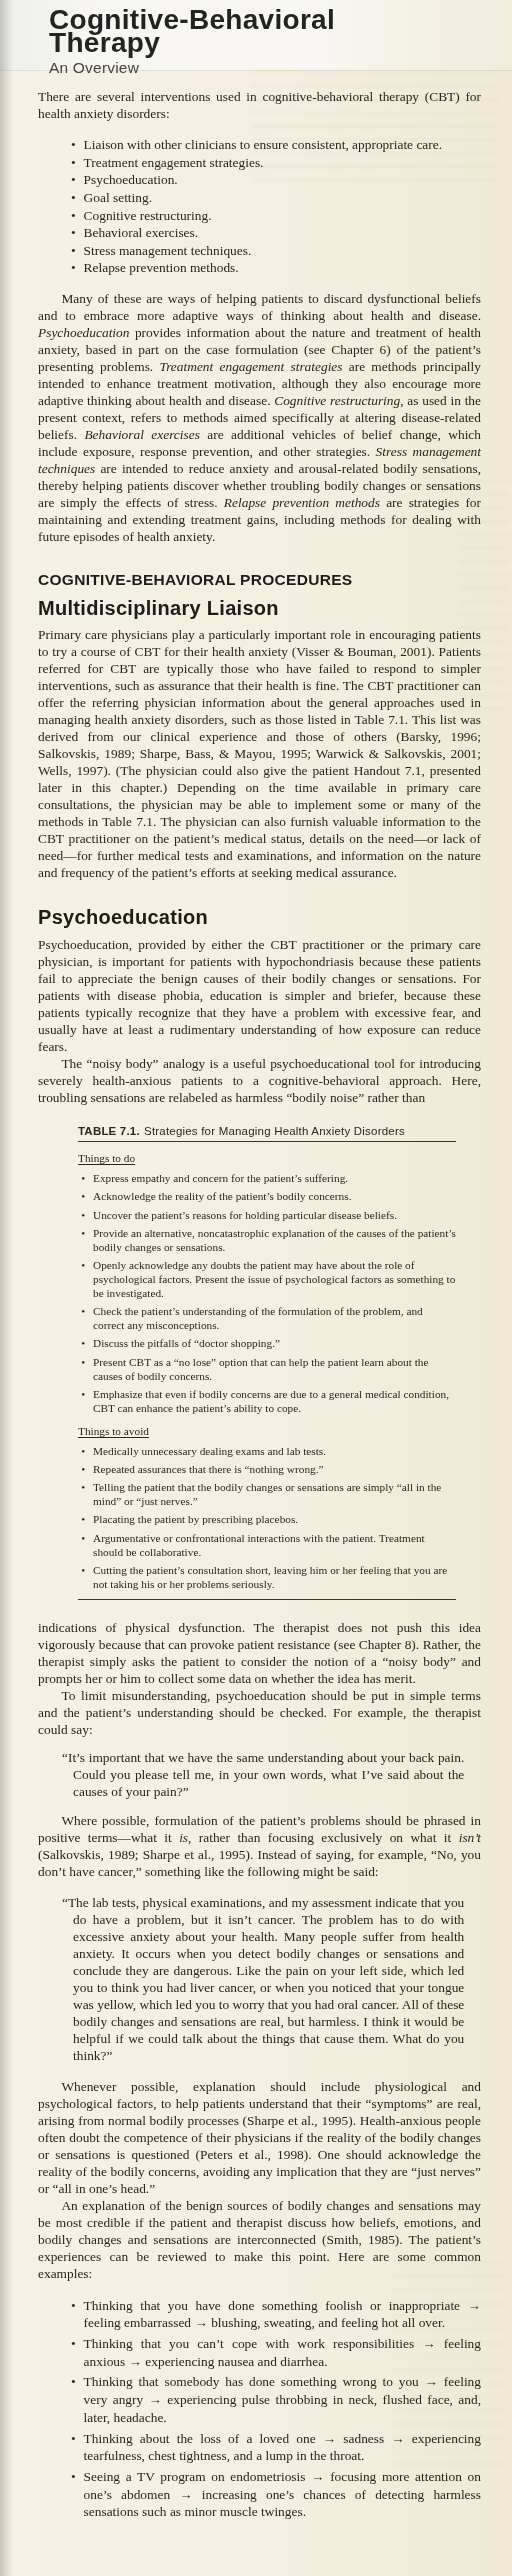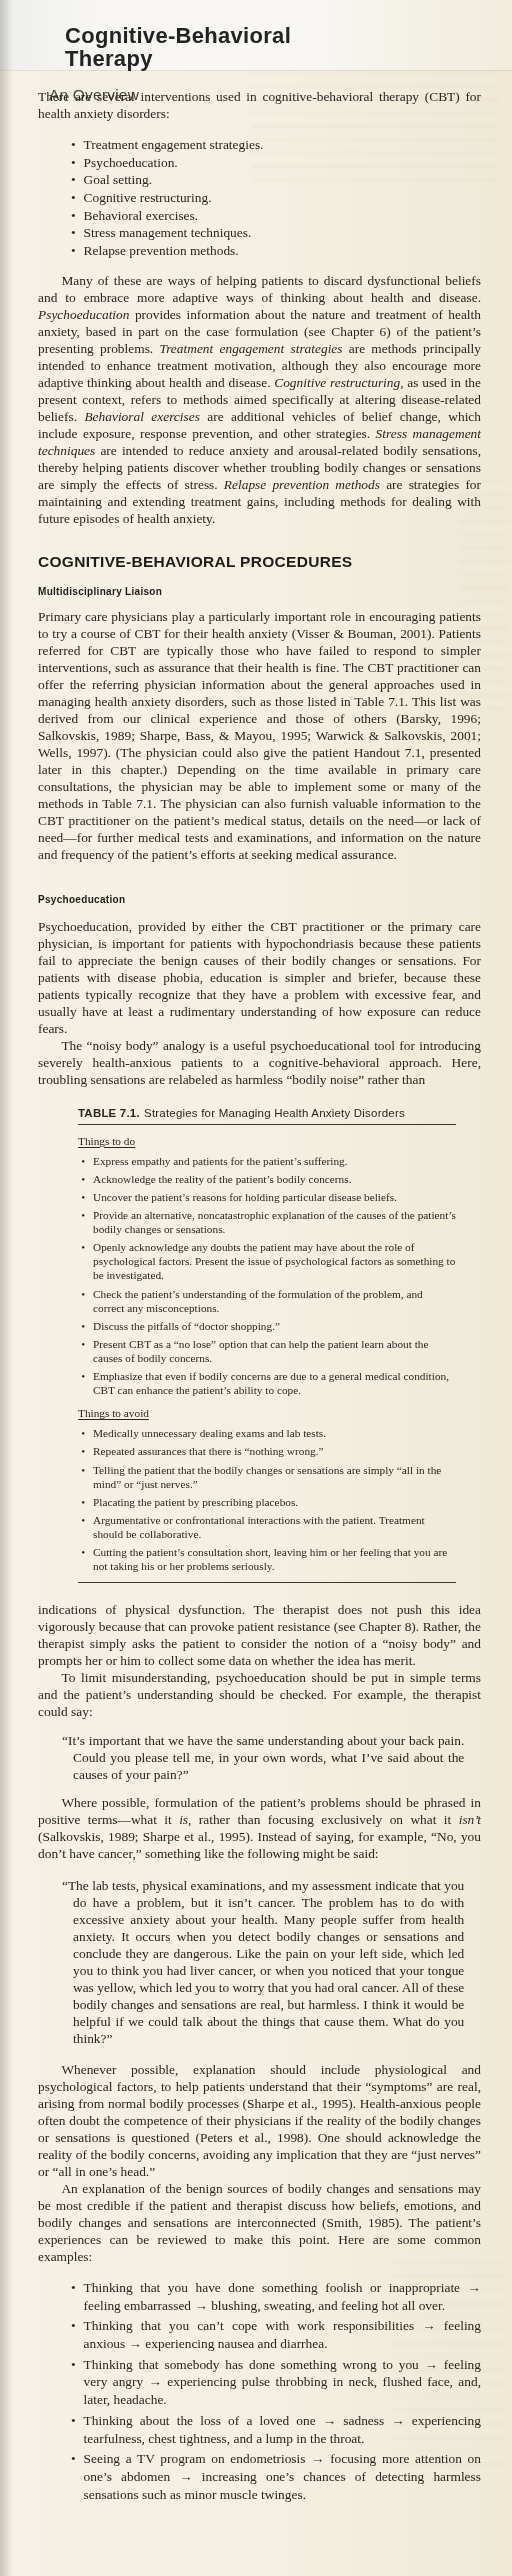--- a/index.html
+++ b/index.html
@@ -42,22 +42,22 @@
     position: relative;
     height: 70px;
     background: linear-gradient(90deg, #eeeeec 0%, #f7f6f3 18%, #f8f7f4 60%, #f3efe3 86%, #f2ecdc 100%);
     box-shadow: 0 0.8px 0 rgba(120,115,100,.18);
     padding: 7.5px 0 0 49px;
     box-sizing: border-box;
     z-index: 2;
   }
   .title {
     font-family: "Liberation Sans", "DejaVu Sans", sans-serif;
-    font-size: 22px; line-height: 23.4px; font-weight: 700;
-    letter-spacing: 0.3px; color: #232323; margin: 16px;
+    font-size: 28px; line-height: 23.4px; font-weight: 700;
+    letter-spacing: 0.3px; color: #232323; margin: 0;
   }
   .subtitle {
     font-family: "Liberation Sans", "DejaVu Sans", sans-serif;
     font-size: 15.5px; font-weight: 400; color: #46443f;
     margin: 4.2px 0 0 0; letter-spacing: 0.2px;
   }
 
   .content { position: relative; padding: 13px 31px 0 38px; z-index: 2; }
 
   p { margin: 0; text-align: justify; }
@@ -71,21 +71,21 @@
   .intro-list li::before { content: "\2022"; position: absolute; left: 0; top: 0; }
 
   .section-heading {
     font-family: "Liberation Sans", "DejaVu Sans", sans-serif;
     font-size: 15.5px; font-weight: 700; letter-spacing: 0.3px;
     color: var(--heading-ink);
     margin: 26px 0 0 0;
   }
   .sub-heading {
     font-family: "Liberation Sans", "DejaVu Sans", sans-serif;
-    font-size: 10px; font-weight: 700; letter-spacing: 0.3px;
+    font-size: 20px; font-weight: 700; letter-spacing: 0.3px;
     color: var(--heading-ink);
     margin: 12.6px 0 8.4px 0;
   }
   .sub-heading.spaced { margin-top: 28px; margin-bottom: 10px; }
 
   .table-block {
     margin: 18.4px 25px 0 40px;
     font-size: 11.3px; line-height: 14px;
     color: #2b2721;
   }
@@ -136,20 +136,21 @@
   <div class="header">
     <h1 class="title"><span>Cognitive-Behavioral</span><br><span>Therapy</span></h1>
     <div class="subtitle">An Overview</div>
   </div>
 
   <div class="content">
 
     <p class="mt6">There are several interventions used in cognitive-behavioral therapy (CBT) for health anxiety disorders:</p>
 
     <ul class="intro-list">
+      <li>Liaison with other clinicians to ensure consistent, appropriate care.</li>
       <li>Treatment engagement strategies.</li>
       <li>Psychoeducation.</li>
       <li>Goal setting.</li>
       <li>Cognitive restructuring.</li>
       <li>Behavioral exercises.</li>
       <li>Stress management techniques.</li>
       <li>Relapse prevention methods.</li>
     </ul>
 
     <p class="indent"><span>Many of these are ways of helping patients to discard dysfunctional beliefs and to embrace more adaptive ways of thinking about health and disease. </span><em>Psychoeducation</em><span> provides information about the nature and treatment of health anxiety, based in part on the case formulation (see Chapter 6) of the patient’s presenting problems. </span><em>Treatment engagement strategies</em><span> are methods principally intended to enhance treatment motivation, although they also encourage more adaptive thinking about health and disease. </span><em>Cognitive restructuring</em><span>, as used in the present context, refers to methods aimed specifically at altering disease-related beliefs. </span><em>Behavioral exercises</em><span> are additional vehicles of belief change, which include exposure, response prevention, and other strategies. </span><em>Stress management techniques</em><span> are intended to reduce anxiety and arousal-related bodily sensations, thereby helping patients discover whether troubling bodily changes or sensations are simply the effects of stress. </span><em>Relapse prevention methods</em><span> are strategies for maintaining and extending treatment gains, including methods for dealing with future episodes of health anxiety.</span></p>
@@ -163,21 +164,21 @@
     <p>Psychoeducation, provided by either the CBT practitioner or the primary care physician, is important for patients with hypochondriasis because these patients fail to appreciate the benign causes of their bodily changes or sensations. For patients with disease phobia, education is simpler and briefer, because these patients typically recognize that they have a problem with excessive fear, and usually have at least a rudimentary understanding of how exposure can reduce fears.</p>
     <p class="indent">The “noisy body” analogy is a useful psychoeducational tool for introducing severely health-anxious patients to a cognitive-behavioral approach. Here, troubling sensations are relabeled as harmless “bodily noise” rather than</p>
 
     <section class="table-block">
       <div class="table-header">
         <span class="table-label">TABLE 7.1.</span><span>Strategies for Managing Health Anxiety Disorders</span>
       </div>
 
       <div class="table-subhead">Things to do</div>
       <ul class="table-list">
-        <li>Express empathy and patients for the patient’s suffering.</li>
+        <li>Express empathy and concern for the patient’s suffering.</li>
         <li>Acknowledge the reality of the patient’s bodily concerns.</li>
         <li>Uncover the patient’s reasons for holding particular disease beliefs.</li>
         <li>Provide an alternative, noncatastrophic explanation of the causes of the patient’s bodily changes or sensations.</li>
         <li>Openly acknowledge any doubts the patient may have about the role of psychological factors. Present the issue of psychological factors as something to be investigated.</li>
         <li>Check the patient’s understanding of the formulation of the problem, and correct any misconceptions.</li>
         <li>Discuss the pitfalls of “doctor shopping.”</li>
         <li>Present CBT as a “no lose” option that can help the patient learn about the causes of bodily concerns.</li>
         <li>Emphasize that even if bodily concerns are due to a general medical condition, CBT can enhance the patient’s ability to cope.</li>
       </ul>
 

